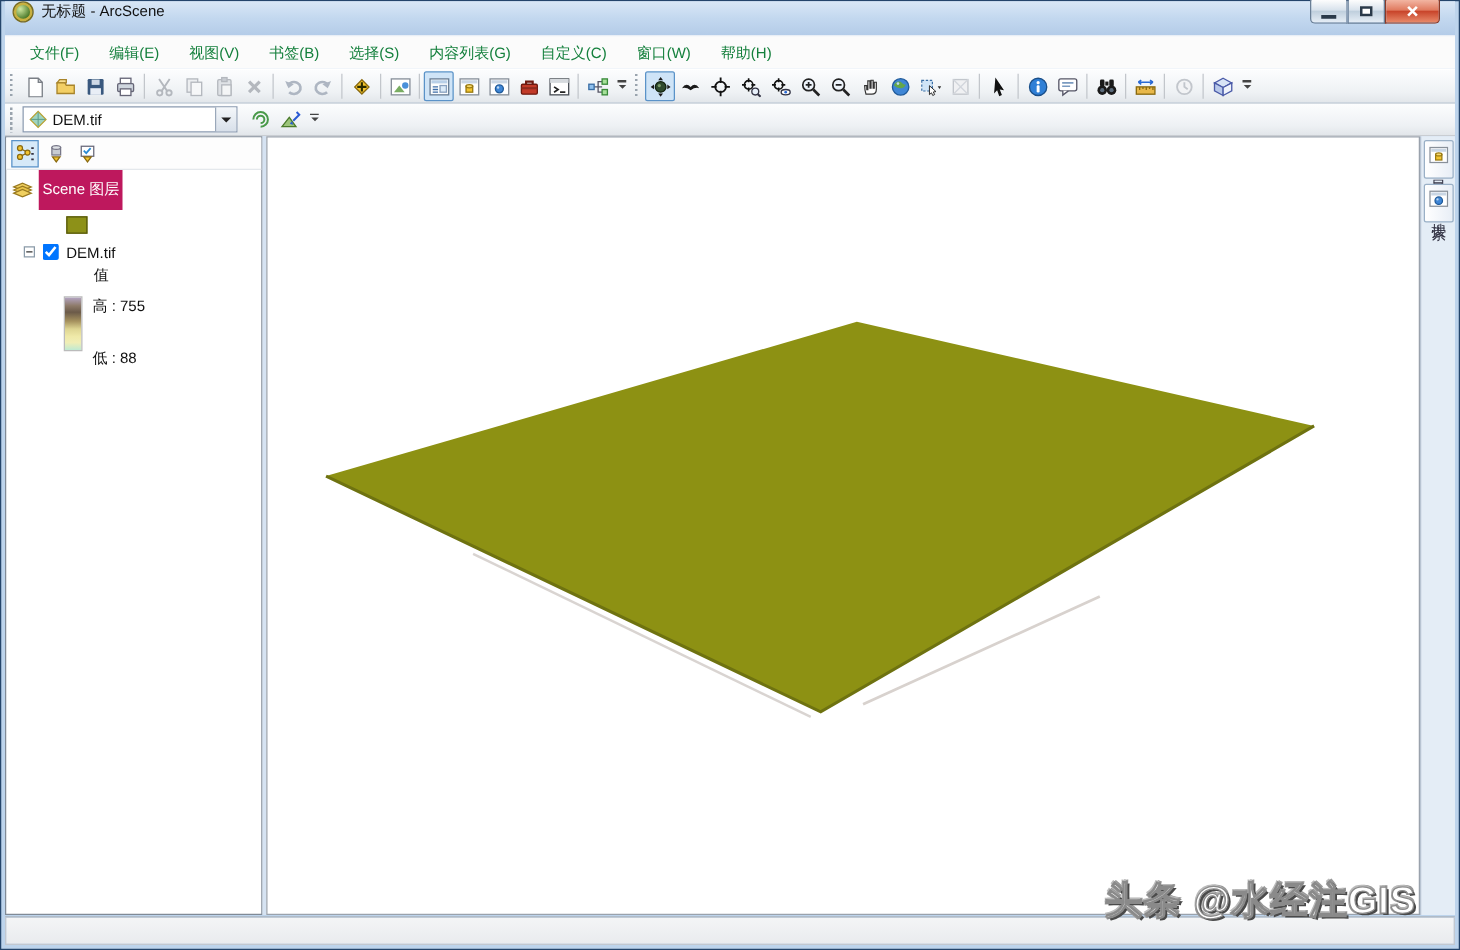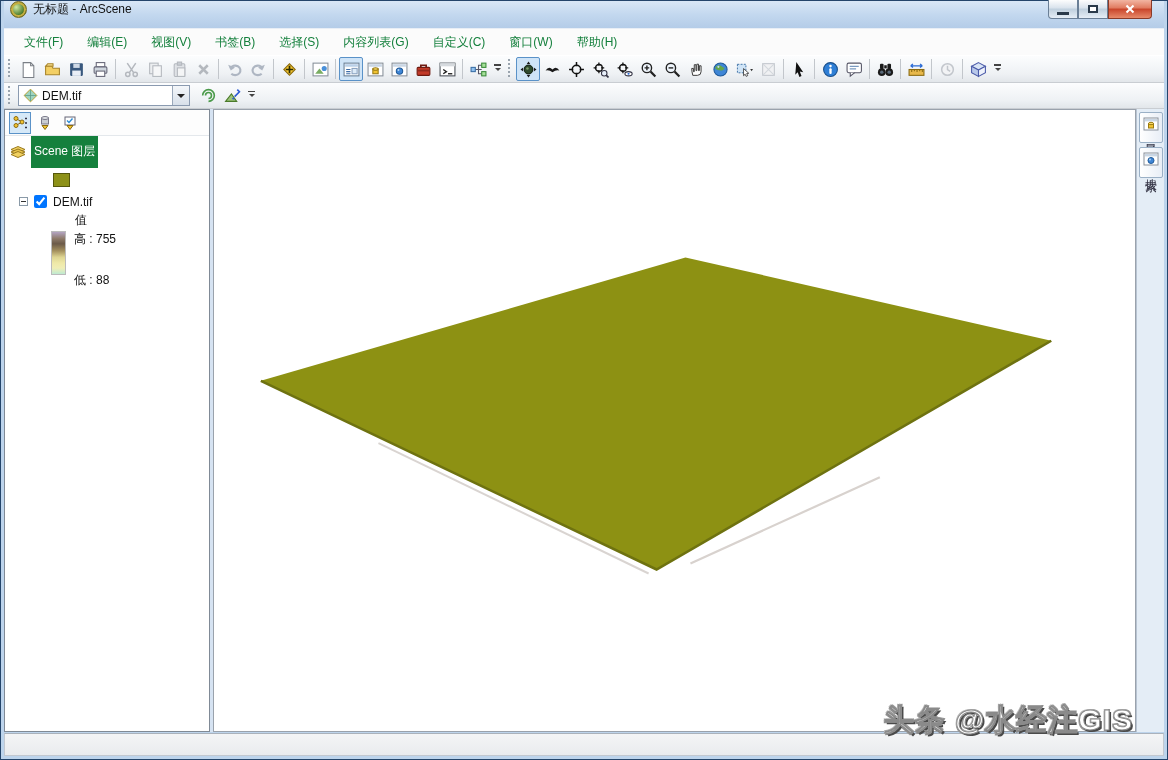--- a/index.html
+++ b/index.html
@@ -62,29 +62,29 @@
   .toc-hbtn { width:16px; height:16px; display:flex; align-items:center; justify-content:center; }
   .toc-hbtn svg { width:11px; height:11px; }
   .toc-toolbar { height:26px; display:flex; align-items:center; gap:3px; padding-left:4px;
                  background:#fdfdfd; border-bottom:1px solid #e4e8ec; }
   .toc-tbtn { width:22px; height:22px; display:flex; align-items:center; justify-content:center;
               border:1px solid transparent; }
   .toc-tbtn.active { border-color:#5a92c8; background:#d6e9f8; }
   .toc-tbtn svg { width:16px; height:16px; }
   .toc-tree { flex:1; padding-top:6px; font-size:12px; color:#111; overflow:hidden; }
   .tree-row { display:flex; align-items:center; height:19px; }
-  .tree-root-label { background:#15803d; color:#fff; padding:8px 3px; margin-left:4px; }
+  .tree-root-label { background:#be185d; color:#fff; padding:8px 3px; margin-left:4px; }
   .expander { width:9px; height:9px; border:1px solid #8a9aa8; background:#fff; position:relative;
               margin:0 6px 0 14px; flex:none; }
   .expander::after { content:""; position:absolute; left:1px; right:1px; top:3px; height:1px; background:#333; }
   .tree-check { width:13px; height:13px; margin-right:6px; flex:none; }
   .sym-line { width:18px; height:2px; background:#9c9e26; margin:4px 0 6px 50px; }
   .sym-square { width:17px; height:14px; background:#8d9118; border:1px solid #55570c; margin:3px 0 5px 48px; }
   .dem-value { margin-left:70px; height:18px; display:flex; align-items:center; }
-  .dem-ramp-block { display:flex; margin-left:46px; margin-top:2px; }
+  .dem-ramp-block { display:flex; margin-left:46px; margin-top:8px; }
   .ramp { width:15px; height:44px; border:1px solid #bbb;
           background:linear-gradient(180deg,#b3a4c2 0%,#8d7a68 16%,#6b5a49 28%,#a5915e 45%,#ded592 60%,#efe9a8 74%,#f0eeb6 86%,#bfead2 100%); }
   .ramp-labels { display:flex; flex-direction:column; justify-content:space-between; margin-left:8px; height:58px; }
   .splitter { width:3px; background:#d6e3f2; }
   .viewport { flex:1; position:relative; background:#fff; border:1px solid #9aa2ac; min-width:0; }
   .viewport svg.scene { position:absolute; inset:0; width:100%; height:100%; }
   .watermark { position:absolute; right:2px; bottom:-10px; font-size:30px; font-weight:bold; color:#fff;
                letter-spacing:1px; -webkit-text-stroke:1px #8a8a8a;
                text-shadow:2px 2px 0 #4a4a4a, -1px -1px 0 #bbb, 1px -1px 0 #999, -1px 1px 0 #999; z-index:5; }
   

